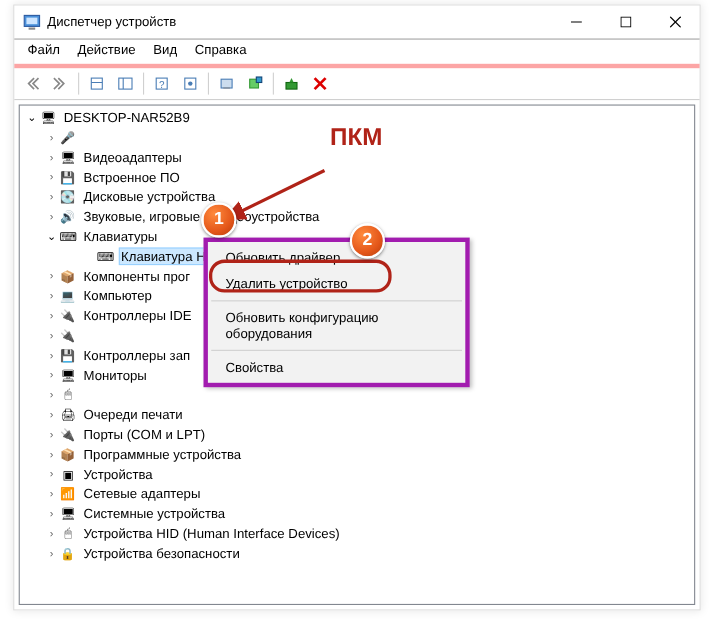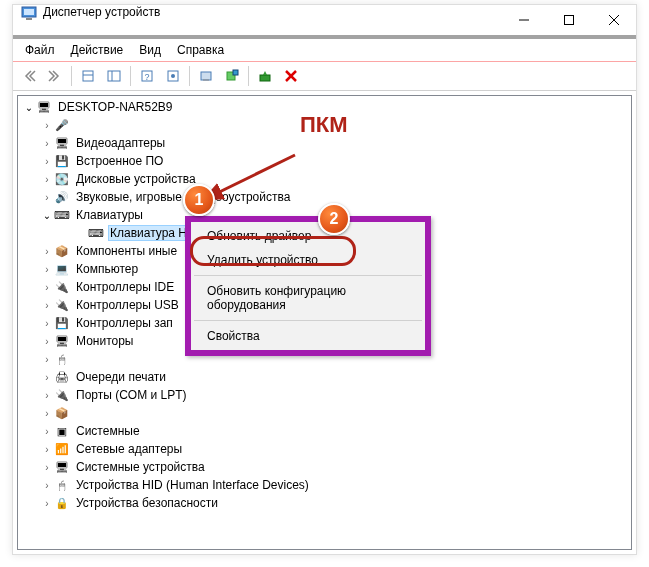--- a/index.html
+++ b/index.html
@@ -1,36 +1,36 @@
 <!DOCTYPE html>
 <html><head>
 <meta charset="utf-8">
 <style>
 html,body{margin:0;padding:0;font-family:"Segoe UI",Tahoma,sans-serif;font-size:12px;background:#fff;color:#000}
 .window{width:649px;height:567px;box-sizing:border-box;padding:4px 12px 12px 12px;position:relative}
 .inner{border:1px solid #ddd;height:100%;box-sizing:border-box;display:flex;flex-direction:column;box-shadow:0 0 8px rgba(0,0,0,.1)}
-.titlebar{height:30px;display:flex;padding:0 0 0 8px;border-bottom:4px solid #a3a3a3}
+.titlebar{height:30px;display:flex;align-items:center;padding:0 0 0 8px;border-bottom:1px solid #a3a3a3}
 .title-icon{width:16px;height:16px;margin-right:6px;display:flex;align-items:center;justify-content:center}
 .title{flex:1;font-size:12px}
 .winbtn{width:45px;height:30px;display:flex;align-items:center;justify-content:center;cursor:default}
-.menubar{height:22px;display:flex;align-items:center;padding:0 4px;border-bottom:1px solid #fca5a5}
+.menubar{height:22px;display:flex;padding:0 4px;border-bottom:4px solid #fca5a5}
 .menu-item{padding:2px 8px;cursor:default}
 .toolbar{height:28px;display:flex;align-items:center;padding:0 4px;border-bottom:1px solid #d0d0d0;gap:2px}
 .tbtn{width:22px;height:22px;display:flex;align-items:center;justify-content:center;border:1px solid transparent}
 .tsep{width:1px;height:20px;background:#d0d0d0;margin:0 2px}
 .tree-wrap{flex:1;padding:0;display:flex;flex-direction:column}
 .tree-border{margin:4px;border:1px solid #828790;flex:1;overflow:hidden;position:relative}
 .tree{padding:2px 0}
 .node{display:flex;align-items:center;height:18px;position:relative;white-space:nowrap}
 .arrow{width:14px;text-align:center;color:#666;font-size:10px;cursor:default}
 .arrow.open{color:#000}
 .icon{width:16px;height:16px;margin-right:4px;display:flex;align-items:center;justify-content:center;font-size:11px}
 .label{padding:0 2px}
 .selected .label{background:#cce8ff;border:1px solid #99d1ff;padding:0 1px}
-.ctx-menu{position:absolute;background:#f2f2f2;border:6px solid #a21caf;box-shadow:2px 2px 4px rgba(0,0,0,.25);font-size:12px;padding:2px;z-index:5;width:230px}
+.ctx-menu{position:absolute;background:#f2f2f2;border:4px solid #a21caf;box-shadow:2px 2px 4px rgba(0,0,0,.25);font-size:12px;padding:2px;z-index:5;width:230px}
 .ctx-item{padding:5px 14px;cursor:default}
 .ctx-item.em{font-weight:normal}
 .ctx-sep{height:1px;background:#d0d0d0;margin:3px 1px}
 .ctx-highlight{position:absolute;border:3px solid #b02318;border-radius:14px;pointer-events:none;z-index:6}
 .annot-label{position:absolute;color:#b02318;font-weight:bold;font-size:22px;font-family:Arial;z-index:10;pointer-events:none}
 .badge{position:absolute;width:28px;height:28px;border-radius:50%;background:radial-gradient(circle at 35% 30%,#ff8a3c,#e4571a 60%,#b53c0b);border:2px solid #fff;box-shadow:0 1px 3px rgba(0,0,0,.5);color:#fff;font-weight:bold;font-size:16px;display:flex;align-items:center;justify-content:center;z-index:10;pointer-events:none}
 svg{display:block}
 .arrow-svg{position:absolute;z-index:9;pointer-events:none}
 </style>
 </head>
@@ -177,36 +177,35 @@
               <span class="label">Клавиатуры</span>
             </div>
             <div class="node selected" style="padding-left: 56px;">
               <span class="arrow"></span>
               <span class="icon">⌨</span>
               <span class="label">Клавиатура HID</span>
             </div>
             <div class="node" style="padding-left: 22px;">
               <span class="arrow">›</span>
               <span class="icon">📦</span>
-              <span class="label">Компоненты иные</span>
+              <span class="label">Компоненты прог</span>
             </div>
             <div class="node" style="padding-left: 22px;">
               <span class="arrow">›</span>
               <span class="icon">💻</span>
               <span class="label">Компьютер</span>
             </div>
             <div class="node" style="padding-left: 22px;">
               <span class="arrow">›</span>
               <span class="icon">🔌</span>
               <span class="label">Контроллеры IDE </span>
             </div>
             <div class="node" style="padding-left: 22px;">
               <span class="arrow">›</span>
               <span class="icon">🔌</span>
-              <span class="label">Контроллеры USB</span>
             </div>
             <div class="node" style="padding-left: 22px;">
               <span class="arrow">›</span>
               <span class="icon">💾</span>
               <span class="label">Контроллеры зап</span>
             </div>
             <div class="node" style="padding-left: 22px;">
               <span class="arrow">›</span>
               <span class="icon">🖥</span>
               <span class="label">Мониторы</span>
@@ -221,25 +220,26 @@
               <span class="label">Очереди печати</span>
             </div>
             <div class="node" style="padding-left: 22px;">
               <span class="arrow">›</span>
               <span class="icon">🔌</span>
               <span class="label">Порты (COM и LPT)</span>
             </div>
             <div class="node" style="padding-left: 22px;">
               <span class="arrow">›</span>
               <span class="icon">📦</span>
+              <span class="label">Программные устройства</span>
             </div>
             <div class="node" style="padding-left: 22px;">
               <span class="arrow">›</span>
               <span class="icon">▣</span>
-              <span class="label">Системные</span>
+              <span class="label">Устройства</span>
             </div>
             <div class="node" style="padding-left: 22px;">
               <span class="arrow">›</span>
               <span class="icon">📶</span>
               <span class="label">Сетевые адаптеры</span>
             </div>
             <div class="node" style="padding-left: 22px;">
               <span class="arrow">›</span>
               <span class="icon">🖥</span>
               <span class="label">Системные устройства</span>

